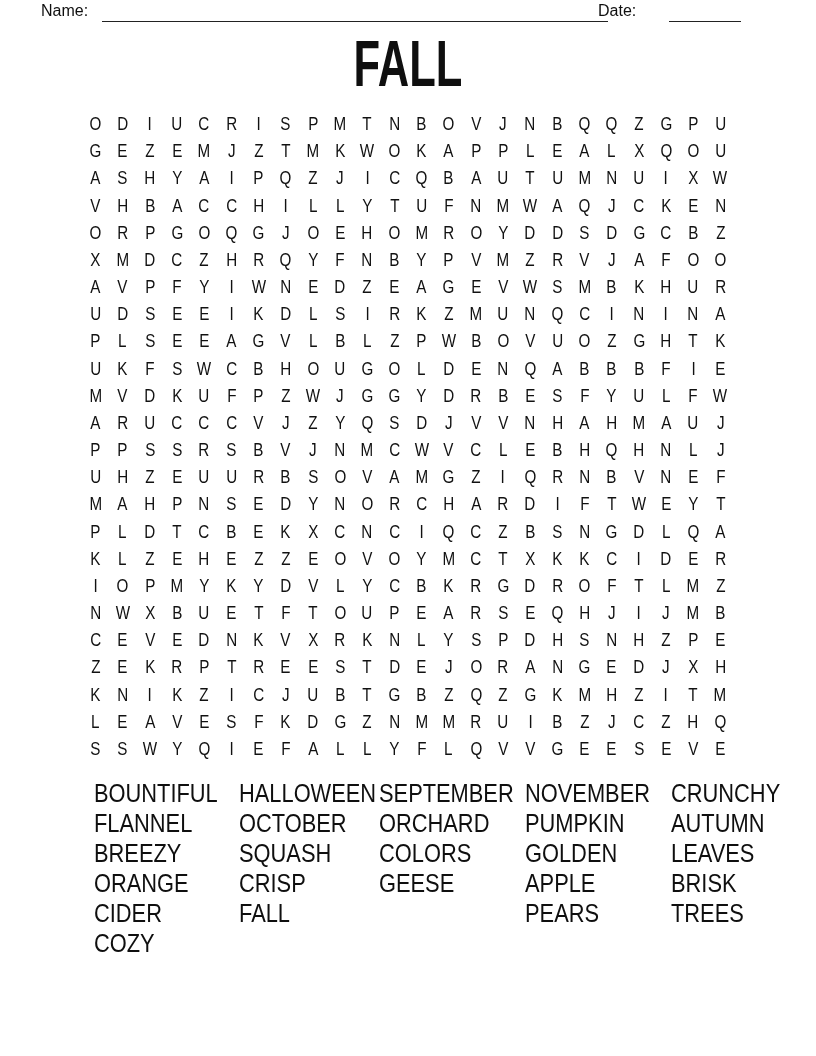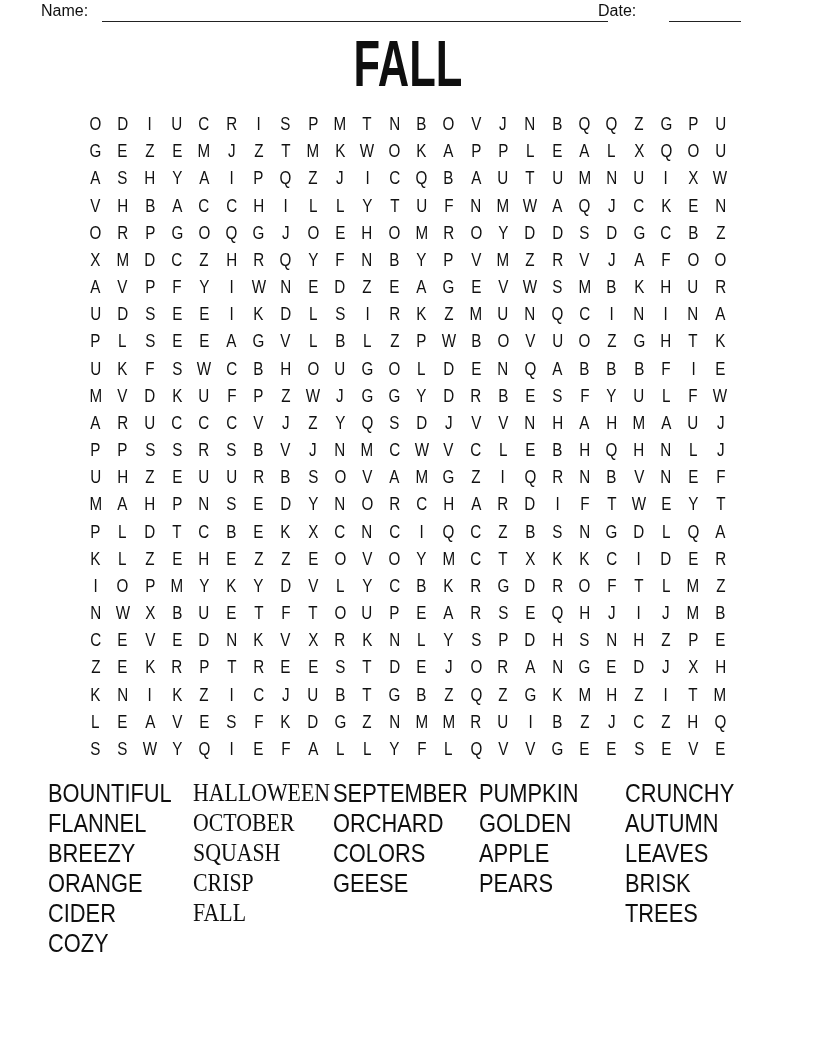--- a/index.html
+++ b/index.html
@@ -27,24 +27,24 @@
   }
   .cell {
     display:flex; align-items:center; justify-content:center;
     font-size:19px; line-height:1; color:#111111;
   }
   .cell .cond { display:inline-block; transform:scaleX(0.8); }
 
   #word-list { position:absolute; left:48px; top:778px; display:flex; }
   .word-col { flex:0 0 auto; }
   .word-col:nth-child(1) { width:145px; }
-  .word-col:nth-child(2) { width:140px;font-family:Liberation Serif, serif; }
+  .word-col:nth-child(2) { width:140px; }
   .word-col:nth-child(3) { width:146px; }
   .word-col:nth-child(4) { width:146px; }
-  .word { height:30px; line-height:30px; font-size:26px; white-space:nowrap; }
+  .word { height:30px; line-height:30px; font-size:26px; white-space:nowrap;margin-left:46px; }
   .word .cond { display:inline-block; transform:scaleX(0.84); transform-origin:0 50%; }
 </style>
 </head>
 <body>
 
 <div class="hdr-label" id="name-label">Name:</div>
 <div class="write-line" id="name-line"></div>
 <div class="hdr-label" id="date-label">Date:</div>
 <div class="write-line" id="date-line"></div>
 
@@ -1797,20 +1797,21 @@
       <div class="word"><span class="cond">CRISP</span></div>
       <div class="word"><span class="cond">FALL</span></div>
     </div>
     <div class="word-col">
       <div class="word"><span class="cond">SEPTEMBER</span></div>
       <div class="word"><span class="cond">ORCHARD</span></div>
       <div class="word"><span class="cond">COLORS</span></div>
       <div class="word"><span class="cond">GEESE</span></div>
     </div>
     <div class="word-col">
+      <div class="word"><span class="cond">NOVEMBER</span></div>
       <div class="word"><span class="cond">PUMPKIN</span></div>
       <div class="word"><span class="cond">GOLDEN</span></div>
       <div class="word"><span class="cond">APPLE</span></div>
       <div class="word"><span class="cond">PEARS</span></div>
     </div>
     <div class="word-col">
       <div class="word"><span class="cond">CRUNCHY</span></div>
       <div class="word"><span class="cond">AUTUMN</span></div>
       <div class="word"><span class="cond">LEAVES</span></div>
       <div class="word"><span class="cond">BRISK</span></div>

